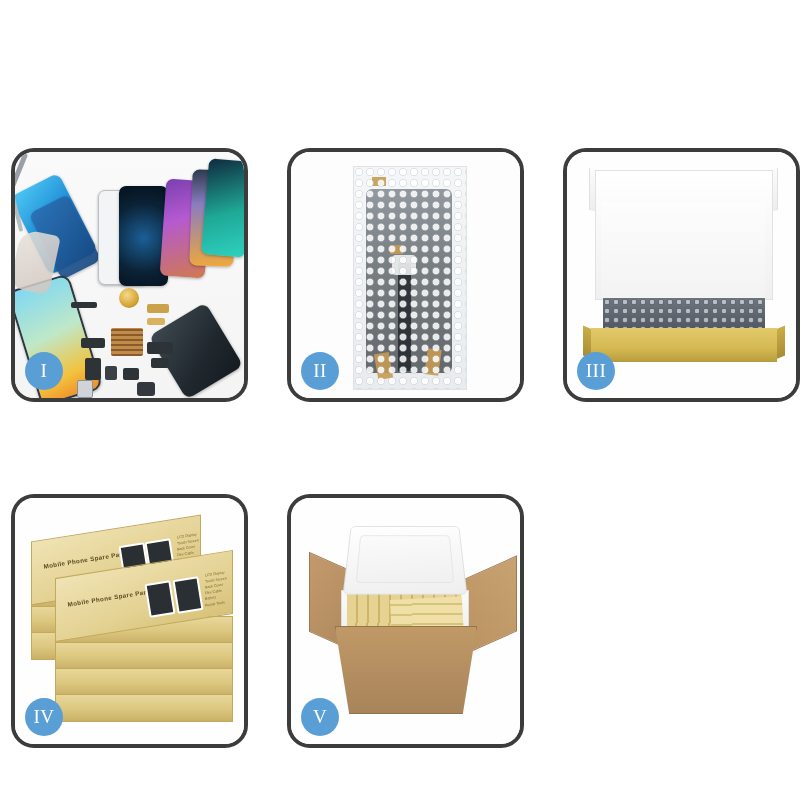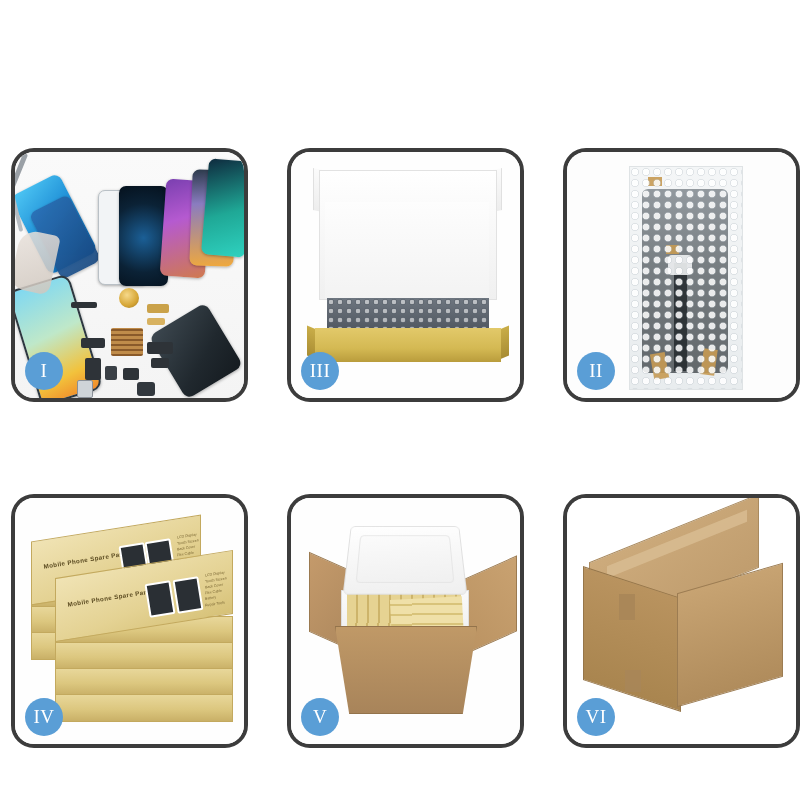--- a/index.html
+++ b/index.html
@@ -437,47 +437,47 @@
         <div class="chip c-f9"></div>
         <div class="chip c-f10"></div>
         <div class="c-tool"></div>
         <div class="c-tool2"></div>
         <div class="c-hand"></div>
       </div>
       <div class="badge">I</div>
     </div>
 
     <div class="panel">
-      <div class="panel-media p3">
-        <div class="b3-lid-flapL"></div>
-        <div class="b3-lid-flapR"></div>
-        <div class="b3-lid"></div>
-        <div class="b3-foam"></div>
-        <div class="b3-bubble"></div>
-        <div class="b3-tray-l"></div>
-        <div class="b3-tray-r"></div>
-        <div class="b3-tray"></div>
-      </div>
-      <div class="badge">III</div>
-    </div>
-
-    <div class="panel">
       <div class="panel-media p2">
         <div class="bw-bag">
           <div class="bw-panel"></div>
           <div class="bw-flex"></div>
           <div class="bw-conn"></div>
           <div class="bw-tape1"></div>
           <div class="bw-tape2"></div>
           <div class="bw-tab-l"></div>
           <div class="bw-tab-r"></div>
           <div class="bw-bubbles"></div>
         </div>
       </div>
       <div class="badge">II</div>
+    </div>
+
+    <div class="panel">
+      <div class="panel-media p3">
+        <div class="b3-lid-flapL"></div>
+        <div class="b3-lid-flapR"></div>
+        <div class="b3-lid"></div>
+        <div class="b3-foam"></div>
+        <div class="b3-bubble"></div>
+        <div class="b3-tray-l"></div>
+        <div class="b3-tray-r"></div>
+        <div class="b3-tray"></div>
+      </div>
+      <div class="badge">III</div>
     </div>
 
     <div class="panel">
       <div class="panel-media p4">
         <div class="stack">
 
           <div class="gbox" style="left:2px; top:60px;"></div>
           <div class="gbox" style="left:2px; top:86px;"></div>
           <div class="gbox" style="left:2px; top:112px;"></div>
           <div class="gtop" style="left:2px; top:8px;"></div>
@@ -518,26 +518,15 @@
         <div class="v-cards"></div>
         <div class="v-cards2"></div>
         <div class="v-body"></div>
         <div class="v-foam-lid">
           <div class="v-foam-lid-inner"></div>
         </div>
       </div>
       <div class="badge">V</div>
     </div>
 
-    <div class="panel">
-      <div class="panel-media p6">
-        <div class="s-top"></div>
-        <div class="s-tape-top"></div>
-        <div class="s-left"></div>
-        <div class="s-right"></div>
-        <div class="s-tape-v"></div>
-        <div class="s-tape-v2"></div>
-      </div>
-      <div class="badge">VI</div>
-    </div>
 
   </div>
 </div>
 
 </body></html>

